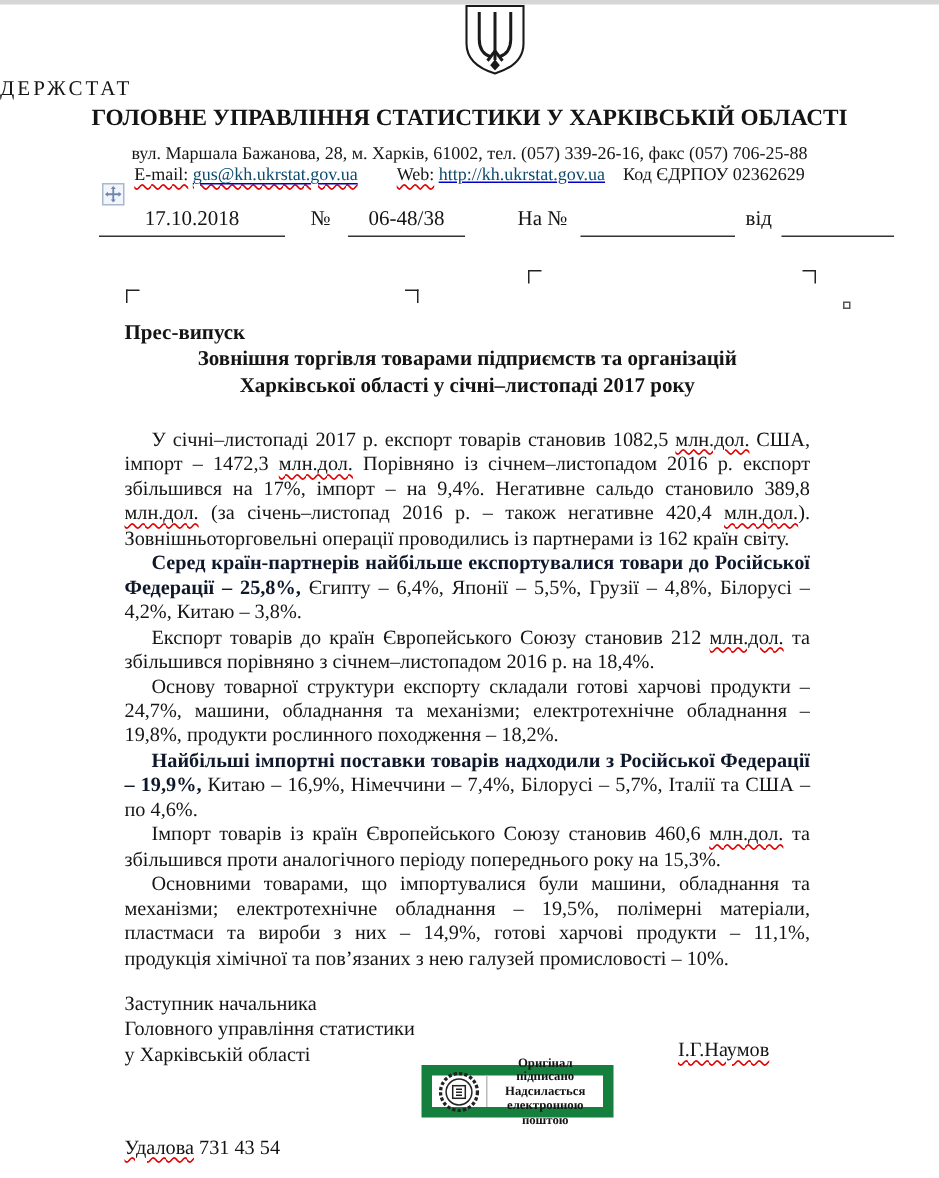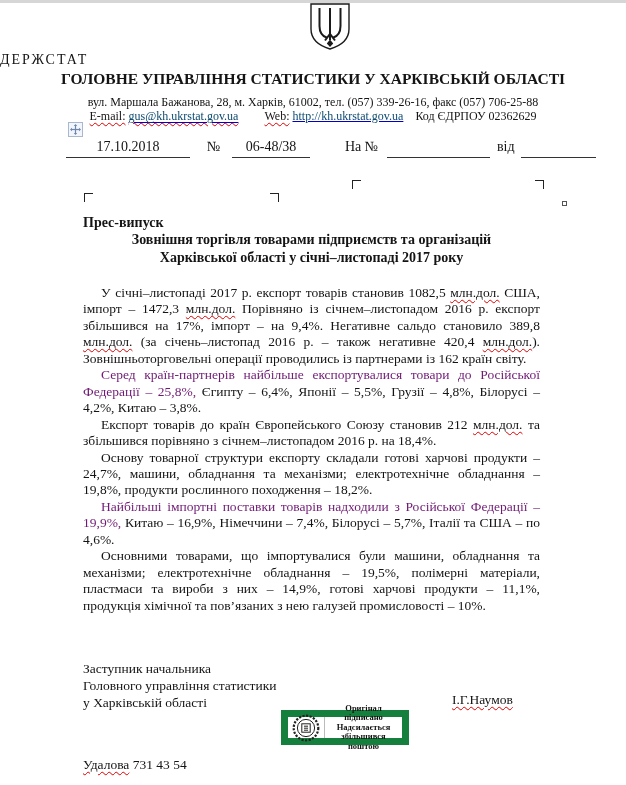--- a/index.html
+++ b/index.html
@@ -41,21 +41,21 @@
   .cm.tr{border-right-width:1.5px;border-top-width:1.5px;}
   .sqmark{position:absolute;width:5px;height:5px;border:1px solid #555;box-sizing:border-box;}
 
   
   .main{position:absolute;left:83px;top:214px;width:457px;}
   .doc-type{font-weight:bold;font-size:14px;line-height:17px;}
   .doc-title{font-weight:bold;font-size:14px;line-height:17.5px;text-align:center;}
   .main p{margin:0;font-size:13.5px;line-height:16.45px;text-align:justify;
           text-indent:18px;}
   .main p.first{margin-top:19px;}
-  .red-bold{color:#701a75;font-weight:normal;}
+  .red-bold{color:#0f172a;font-weight:bold;}
 
   
   .signature{position:absolute;left:83px;top:660px;font-size:13.5px;line-height:17.2px;}
   .sig-name{position:absolute;left:452px;top:692px;font-size:13.5px;}
 
   
   .stamp{position:absolute;left:281px;top:710px;width:128px;height:35px;
          border:7px solid #15803d;box-sizing:border-box;display:flex;align-items:center;
          background:#fff;}
   .stamp-seal{flex:0 0 36px;display:flex;align-items:center;justify-content:center;
@@ -128,20 +128,21 @@
   <div class="main">
     <div class="doc-type">Прес-випуск</div>
     <div class="doc-title">Зовнішня торгівля товарами підприємств та організацій</div>
     <div class="doc-title">Харківської області у січні–листопаді 2017 року</div>
 
     <p class="first"><span>У січні–листопаді 2017 р. експорт товарів становив 1082,5 </span><span class="misspell">млн.дол.</span><span> США, імпорт – 1472,3 </span><span class="misspell">млн.дол.</span><span> Порівняно із січнем–листопадом 2016 р. експорт збільшився на 17%, імпорт – на 9,4%. Негативне сальдо становило 389,8 </span><span class="misspell">млн.дол.</span><span> (за січень–листопад 2016 р. – також негативне 420,4 </span><span class="misspell">млн.дол.</span><span>). Зовнішньоторговельні операції проводились із партнерами із 162 країн світу.</span></p>
     <p><span class="red-bold">Серед країн-партнерів найбільше експортувалися товари до Російської Федерації – 25,8%,</span><span> Єгипту – 6,4%, Японії – 5,5%, Грузії – 4,8%, Білорусі – 4,2%, Китаю – 3,8%.</span></p>
     <p><span>Експорт товарів до країн Європейського Союзу становив 212 </span><span class="misspell">млн.дол.</span><span> та збільшився порівняно з січнем–листопадом 2016 р. на 18,4%.</span></p>
     <p><span>Основу товарної структури експорту складали готові харчові продукти – 24,7%, машини, обладнання та механізми; електротехнічне обладнання – 19,8%, продукти рослинного походження – 18,2%.</span></p>
     <p><span class="red-bold">Найбільші імпортні поставки товарів надходили з Російської Федерації – 19,9%,</span><span> Китаю – 16,9%, Німеччини – 7,4%, Білорусі – 5,7%, Італії та США – по 4,6%.</span></p>
+    <p><span>Імпорт товарів із країн Європейського Союзу становив 460,6 </span><span class="misspell">млн.дол.</span><span> та збільшився проти аналогічного періоду попереднього року на 15,3%.</span></p>
     <p><span>Основними товарами, що імпортувалися були машини, обладнання та механізми; електротехнічне обладнання – 19,5%, полімерні матеріали, пластмаси та вироби з них – 14,9%, готові харчові продукти – 11,1%, продукція хімічної та пов’язаних з нею галузей промисловості – 10%.</span></p>
   </div>
 
   <div class="signature">
     <div>Заступник начальника</div>
     <div>Головного управління статистики</div>
     <div>у Харківській області</div>
   </div>
   <div class="sig-name misspell">І.Г.Наумов</div>
 
@@ -152,21 +153,21 @@
         <circle cx="14" cy="14" r="8.6" fill="none" stroke="#222" stroke-width="1"></circle>
         <rect x="9.8" y="9.8" width="8.4" height="8.4" fill="#fff" stroke="#222" stroke-width="1"></rect>
         <line x1="12" y1="12.2" x2="16" y2="12.2" stroke="#222" stroke-width="1"></line>
         <line x1="12" y1="14.2" x2="16" y2="14.2" stroke="#222" stroke-width="1"></line>
         <line x1="12" y1="16.2" x2="16" y2="16.2" stroke="#222" stroke-width="1"></line>
       </svg>
     </div>
     <div class="stamp-text">
       <div>Оригінал підписано</div>
       <div>Надсилається</div>
-      <div>збільшився поштою</div>
+      <div>електронною поштою</div>
     </div>
   </div>
 
   <div class="footer-line">
     <span class="misspell">Удалова</span>
     <span> </span><span>731 43 54</span>
   </div>
 
 </div>
 

